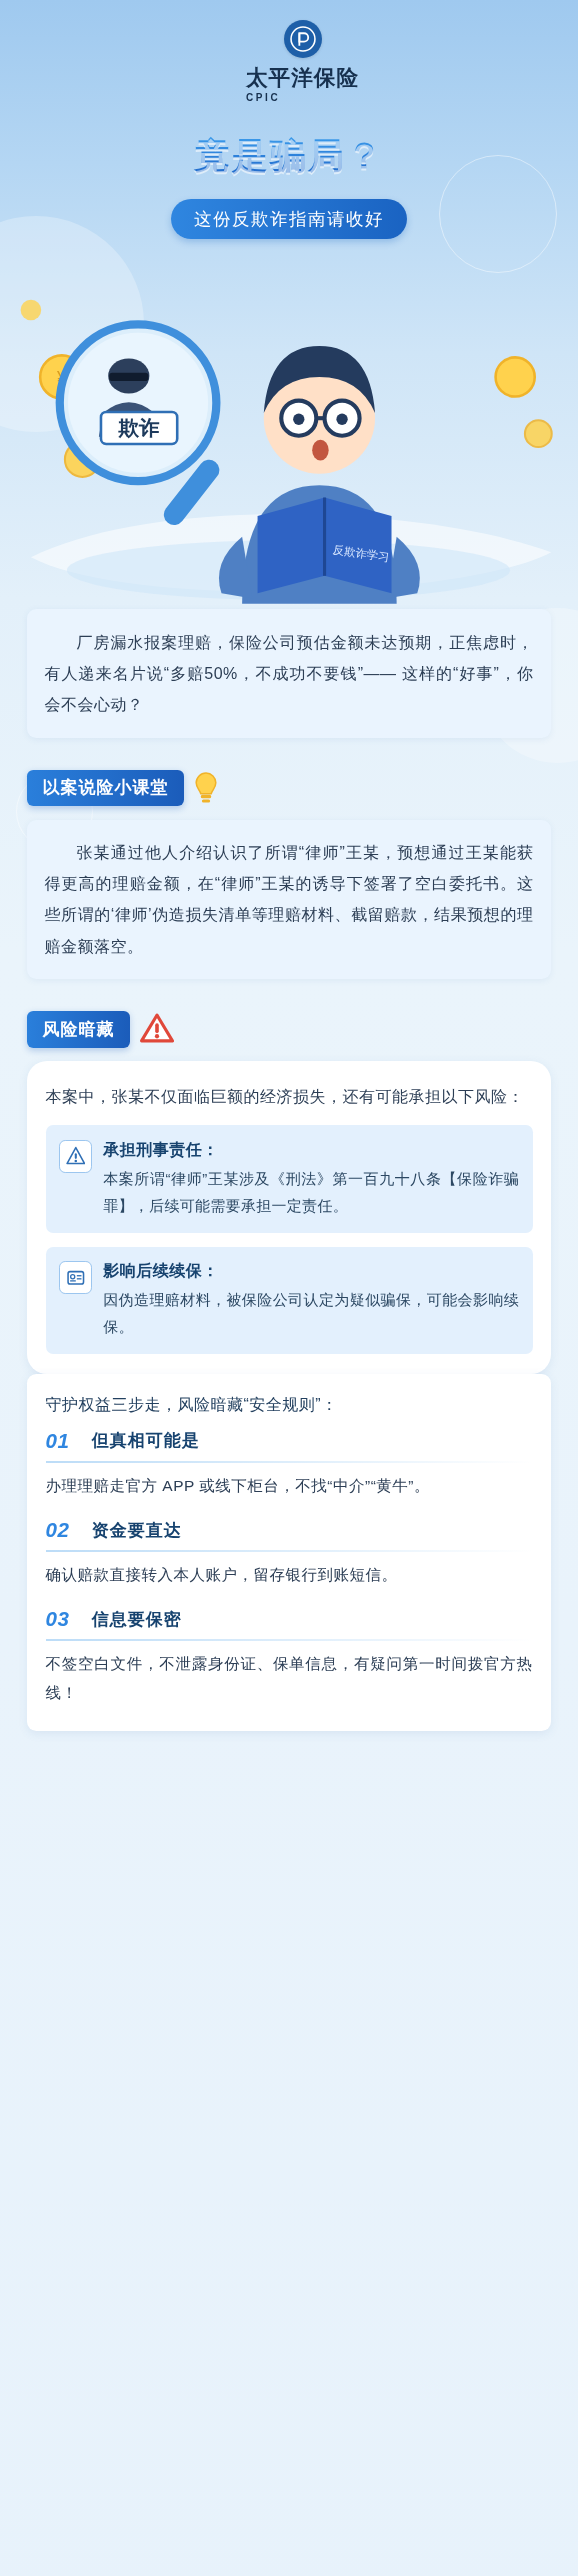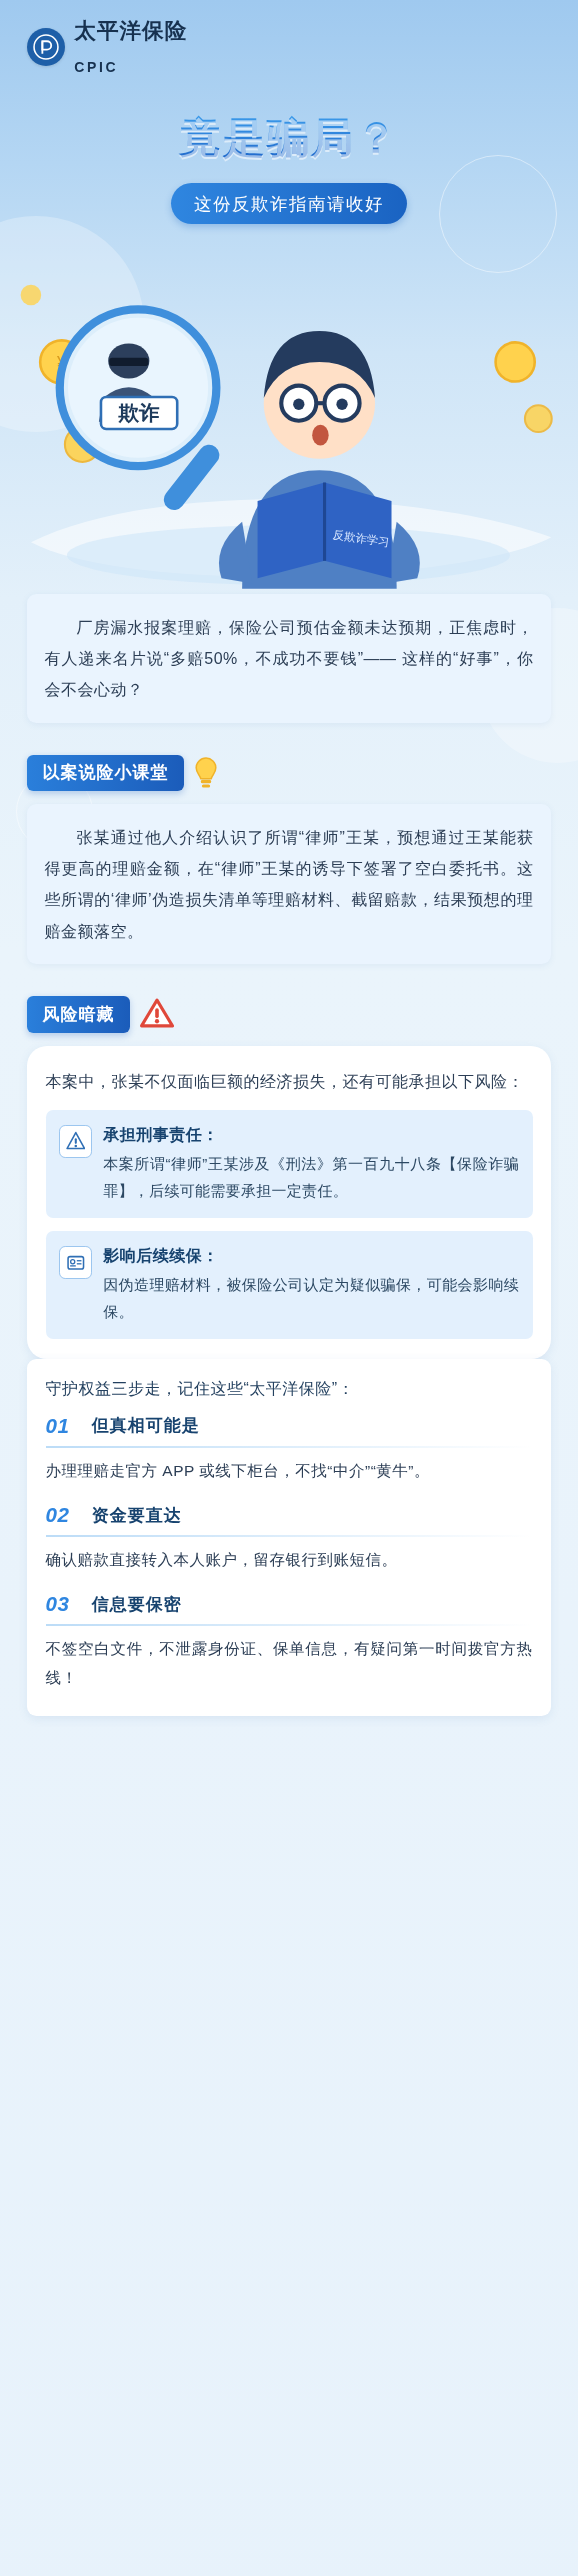--- a/index.html
+++ b/index.html
@@ -30,65 +30,66 @@
   }
 
   
   .logo-row {
     position: relative;
     display: flex;
     align-items: center;
     gap: 9.3px;
     padding: 19.6px 0 0 27px;
     z-index: 5;
+    flex-direction: column;
   }
   .logo-mark {
     width: 38px; height: 38px;
     border-radius: 50%;
     background: #1e5fa8;
     color: #fff;
     display: flex; align-items: center; justify-content: center;
     font-size: 20.6px;
     font-weight: bold;
     letter-spacing: -1px;
     box-shadow: 0 1px 3.1px rgba(0,0,0,0.12);
   }
   .logo-text { line-height: 1.05; }
   .logo-cn {
     font-size: 21.6px;
     font-weight: bold;
     color: #17314f;
     letter-spacing: 1px;
   }
   .logo-en {
-    font-size: 14px;
+    font-size: 10px;
     font-weight: bold;
     color: #17314f;
     letter-spacing: 2.6px;
-    margin-top: 18px;
+    margin-top: 3px;
   }
 
   
   .hero {
     position: relative;
     padding: 23px 0 0 0;
     text-align: center;
     z-index: 5;
   }
   .hero-line1 {
     font-size: 31px;
     font-weight: bold;
     color: #18355d;
     letter-spacing: 0.5px;
     text-shadow: 0 1px 0 rgba(255,255,255,0.8);
     white-space: nowrap;
   }
   .hero-line2 {
-    margin-top: 12px;
-    font-size: 42px;
+    margin-top: 6px;
+    font-size: 36px;
     font-weight: bold;
     letter-spacing: 2.1px;
     color: #1a6fd4;
     background: linear-gradient(180deg, #3ea0ee 0%, #1d62c6 100%);
     -webkit-background-clip: text;
     background-clip: text;
     -webkit-text-fill-color: transparent;
     text-shadow: 0 1.5px 0 rgba(255,255,255,0.55);
     white-space: nowrap;
   }
@@ -391,21 +392,21 @@
         </div>
         <div class="risk-body">
           <div class="risk-title">影响后续续保：</div>
           <div class="risk-text">因伪造理赔材料，被保险公司认定为疑似骗保，可能会影响续保。</div>
         </div>
       </div>
     </div>
 
 
     <div class="tips-card">
-      <div class="tips-lead">守护权益三步走，记住这些“太平洋保险”：</div>
+      <div class="tips-lead">守护权益三步走，风险暗藏“安全规则”：</div>
 
       <div class="tip-item">
         <div class="tip-head">
           <span class="tip-num">01</span>
           <span class="tip-title">但真相可能是</span>
         </div>
         <div class="tip-rule"></div>
         <div class="tip-text">办理理赔走官方 APP 或线下柜台，不找“中介”“黄牛”。</div>
       </div>
 

